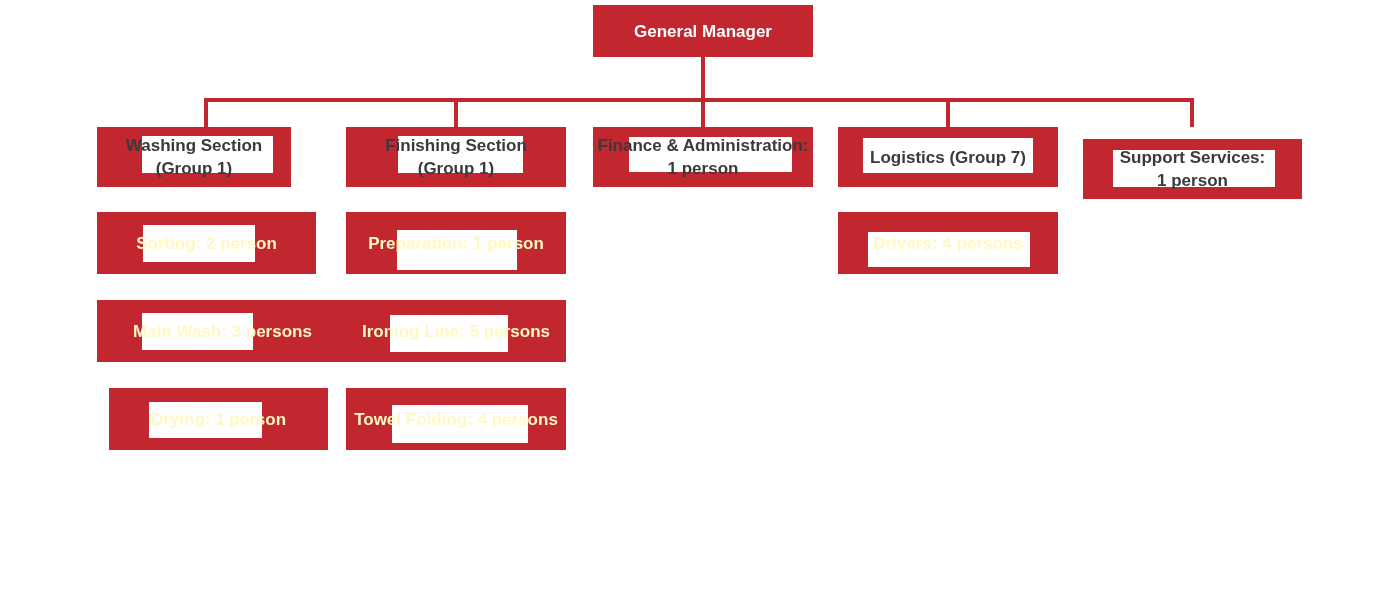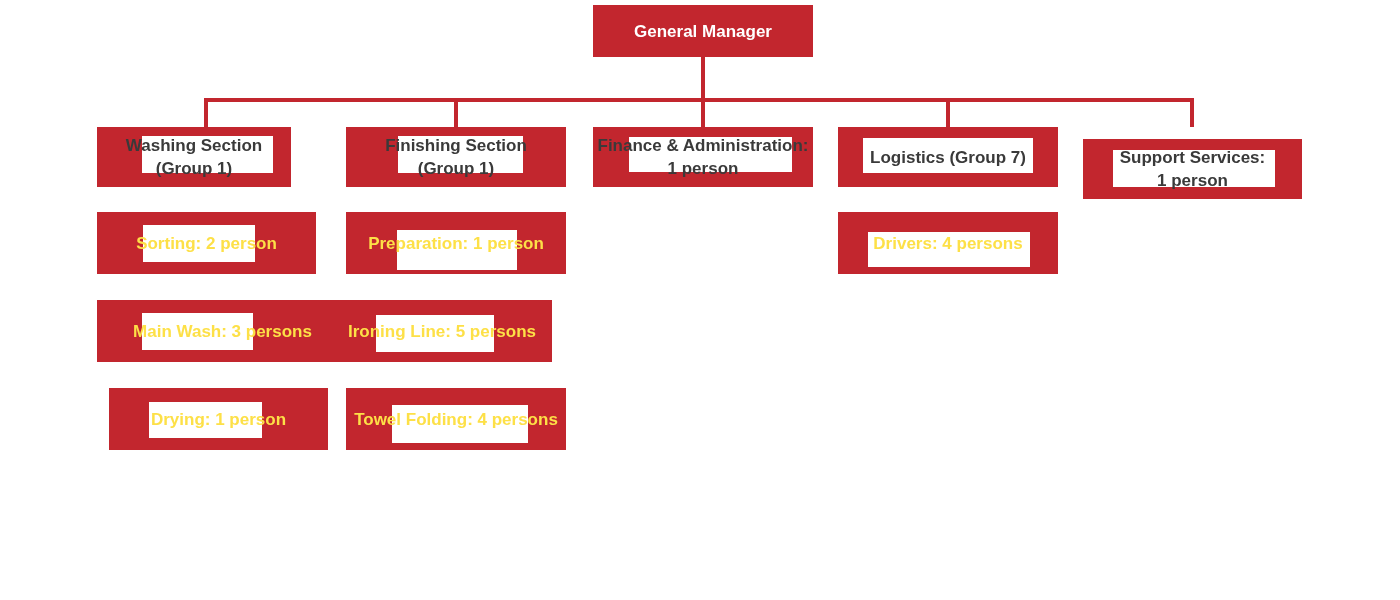--- a/index.html
+++ b/index.html
@@ -34,38 +34,38 @@
     justify-content: center;
     text-align: center;
     white-space: pre-line;
     font-size: 17px;
     font-weight: 600;
     line-height: 23px;
     z-index: 2;
   }
   .label.white  { color: #ffffff; }
   .label.dark   { color: #3a3a3a; }
-  .label.gray   { color: #fde047; }
+  .label.gray   { color: #fef9c3; }
   .line {
     position: absolute;
     background: #c2262e;
   }
 
   
   .n-gm        { left: 593px; top: 5px;   width: 220px; height: 52px; }
   .n-washing   { left: 97px;  top: 127px; width: 194px; height: 60px; }
   .n-finishing { left: 346px; top: 127px; width: 220px; height: 60px; }
   .n-finance   { left: 593px; top: 127px; width: 220px; height: 60px; }
   .n-logistics { left: 838px; top: 127px; width: 220px; height: 60px; }
   .n-support   { left: 1083px;top: 127px; width: 219px; height: 60px; margin-top: 12px; }
   .n-sorting   { left: 97px;  top: 212px; width: 219px; height: 62px; }
   .n-mainwash  { left: 97px;  top: 300px; width: 219px; height: 62px; padding-left: 32px; }
   .n-drying    { left: 97px;  top: 388px; width: 219px; height: 62px; margin-left: 12px; }
   .n-prep      { left: 346px; top: 212px; width: 220px; height: 62px; }
-  .n-ironing   { left: 332px; top: 300px; width: 220px; height: 62px; }
+  .n-ironing   { left: 346px; top: 300px; width: 220px; height: 62px; }
   .n-towel     { left: 346px; top: 388px; width: 220px; height: 62px; }
   .n-drivers   { left: 838px; top: 212px; width: 220px; height: 62px; }
 
   
   .n-washing   .label-bg { left: 45px; top: 9px;  width: 131px; height: 37px; }
   .n-finishing .label-bg { left: 52px; top: 9px;  width: 125px; height: 37px; }
   .n-finance   .label-bg { left: 36px; top: 10px; width: 163px; height: 35px; }
   .n-logistics .label-bg { left: 25px; top: 11px; width: 170px; height: 35px; }
   .n-support   .label-bg { left: 30px; top: 11px; width: 162px; height: 37px; }
   .n-sorting   .label-bg { left: 46px; top: 13px; width: 112px; height: 37px; }

